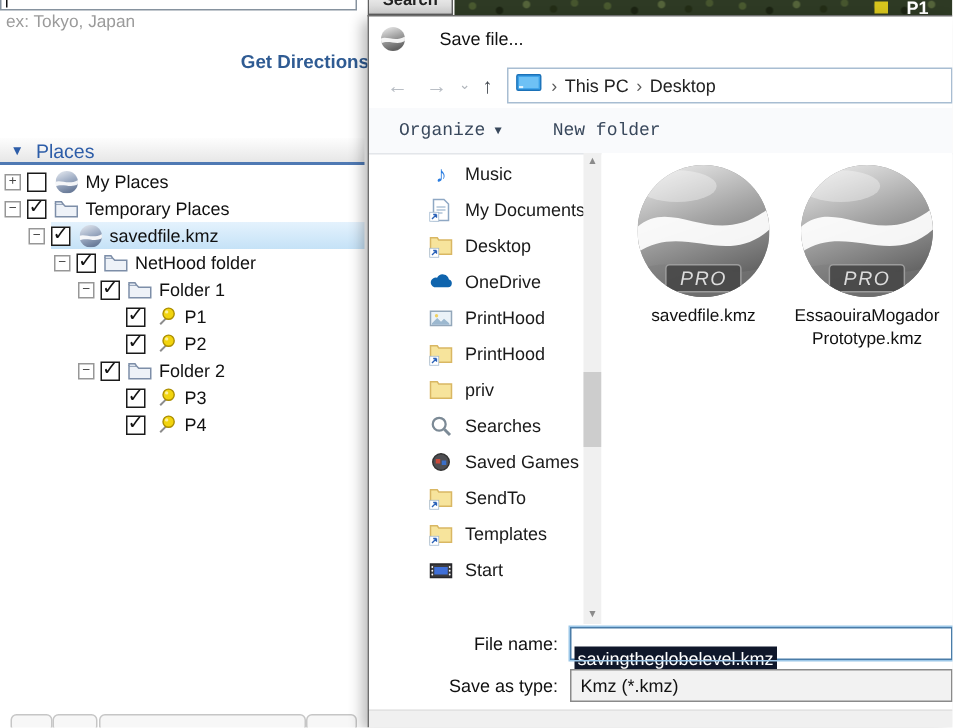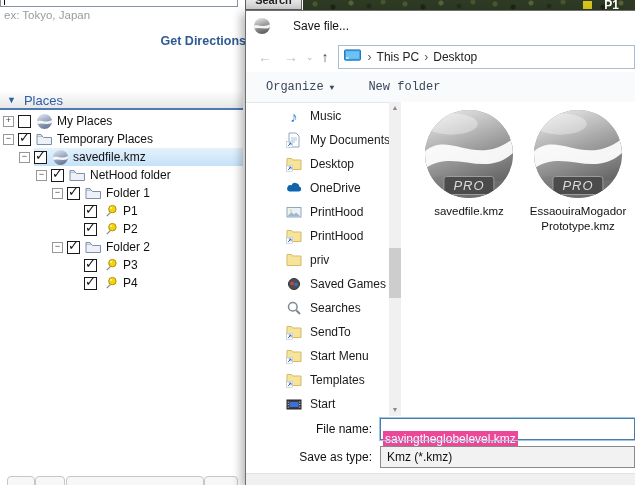--- a/index.html
+++ b/index.html
@@ -85,21 +85,21 @@
   .bigglobe svg{display:block;}
   .pro-badge{position:absolute;left:50%;bottom:3px;transform:translateX(-50%);
        background:rgba(72,72,72,.93);border:1px solid #9c9c9c;border-radius:3px;
        color:#dcdcdc;font-size:13px;letter-spacing:1px;padding:1px 9px;}
   .file-label{margin-top:6px;font-size:11.5px;line-height:1.3;color:#111;word-wrap:break-word;
        word-break:break-word;width:104px;margin-left:auto;margin-right:auto;}
   .filename-row{position:absolute;left:0;right:0;top:405px;height:26px;display:flex;align-items:center;}
   .frow-label{width:126px;text-align:right;padding-right:8px;flex:0 0 auto;font-size:12px;}
   .fname-input{flex:1;height:20px;border:1px solid #4a7ca8;outline:1px solid #9cc7e8;background:#fff;
        display:flex;align-items:center;padding-left:2px;}
-  .fname-sel{background:#ec4899;color:#fff;font-size:12px;padding:1px 2px;margin-top:20px;}
+  .fname-sel{background:#0f172a;color:#fff;font-size:12px;padding:1px 2px;margin-top:20px;}
   .savetype-row{position:absolute;left:0;right:0;top:434px;height:24px;display:flex;align-items:center;}
   .combo{flex:1;height:20px;border:1px solid #8a8a8a;background:#f2f2f2;display:flex;align-items:center;
        padding-left:6px;font-size:12px;color:#111;}
   .dlg-footer{position:absolute;left:0;right:0;top:462px;bottom:0;background:#f0f0f0;border-top:1px solid #e2e2e2;}
 </style>
 </head>
 <body>
 
 <svg width="0" height="0" style="position:absolute" aria-hidden="true">
   <defs>
@@ -418,59 +418,49 @@
             <svg viewBox="0 0 16 16" width="16" height="16">
               <path d="M1,4 v-1.5 h4.5 l1,1.5 h8.5 v9.5 h-14 z" fill="#f7e49c" stroke="#d9b763"></path>
             </svg>
           </span>
         <span>priv</span>
       </div>
 
       <div class="nav-item">
         <span class="nav-ic">
             <svg viewBox="0 0 16 16" width="16" height="16">
+              <circle cx="6.8" cy="6.8" r="4.3" fill="none" stroke="#7c8a96" stroke-width="1.5"></circle>
+              <path d="M10.2,10.2 L14,14" stroke="#7c8a96" stroke-width="2"></path>
+            </svg>
+          </span>
+        <span>Searches</span>
+      </div>
+
+      <div class="nav-item">
+        <span class="nav-ic">
+            <svg viewBox="0 0 16 16" width="16" height="16">
               <circle cx="8" cy="8" r="5.5" fill="#4e4e52" stroke="#333"></circle>
               <rect x="4.5" y="6" width="3" height="3" fill="#c94a3a"></rect>
               <rect x="8.5" y="7" width="3" height="3" fill="#3a6fc9"></rect>
             </svg>
           </span>
         <span>Saved Games</span>
       </div>
 
       <div class="nav-item">
         <span class="nav-ic">
             <svg viewBox="0 0 16 16" width="16" height="16">
-              <circle cx="6.8" cy="6.8" r="4.3" fill="none" stroke="#7c8a96" stroke-width="1.5"></circle>
-              <path d="M10.2,10.2 L14,14" stroke="#7c8a96" stroke-width="2"></path>
-            </svg>
-          </span>
-        <span>Searches</span>
-      </div>
-
-      <div class="nav-item">
-        <span class="nav-ic">
-            <svg viewBox="0 0 16 16" width="16" height="16">
               <path d="M1,4 v-1.5 h4.5 l1,1.5 h8.5 v9.5 h-14 z" fill="#f7e49c" stroke="#d9b763"></path>
               <rect x="0.5" y="9.5" width="6" height="6" fill="#fff" stroke="#9db4cc" stroke-width="0.5"></rect>
               <path d="M2,14 L5,11 M5,11 h-2.2 M5,11 v2.2" stroke="#2b62b8" stroke-width="0.9" fill="none"></path>
             </svg>
           </span>
         <span>SendTo</span>
       </div>
 
-      <div class="nav-item">
-        <span class="nav-ic">
-            <svg viewBox="0 0 16 16" width="16" height="16">
-              <path d="M1,4 v-1.5 h4.5 l1,1.5 h8.5 v9.5 h-14 z" fill="#f7e49c" stroke="#d9b763"></path>
-              <rect x="0.5" y="9.5" width="6" height="6" fill="#fff" stroke="#9db4cc" stroke-width="0.5"></rect>
-              <path d="M2,14 L5,11 M5,11 h-2.2 M5,11 v2.2" stroke="#2b62b8" stroke-width="0.9" fill="none"></path>
-            </svg>
-          </span>
-        <span>Start Menu</span>
-      </div>
 
       <div class="nav-item">
         <span class="nav-ic">
             <svg viewBox="0 0 16 16" width="16" height="16">
               <path d="M1,4 v-1.5 h4.5 l1,1.5 h8.5 v9.5 h-14 z" fill="#f7e49c" stroke="#d9b763"></path>
               <rect x="0.5" y="9.5" width="6" height="6" fill="#fff" stroke="#9db4cc" stroke-width="0.5"></rect>
               <path d="M2,14 L5,11 M5,11 h-2.2 M5,11 v2.2" stroke="#2b62b8" stroke-width="0.9" fill="none"></path>
             </svg>
           </span>
         <span>Templates</span>

